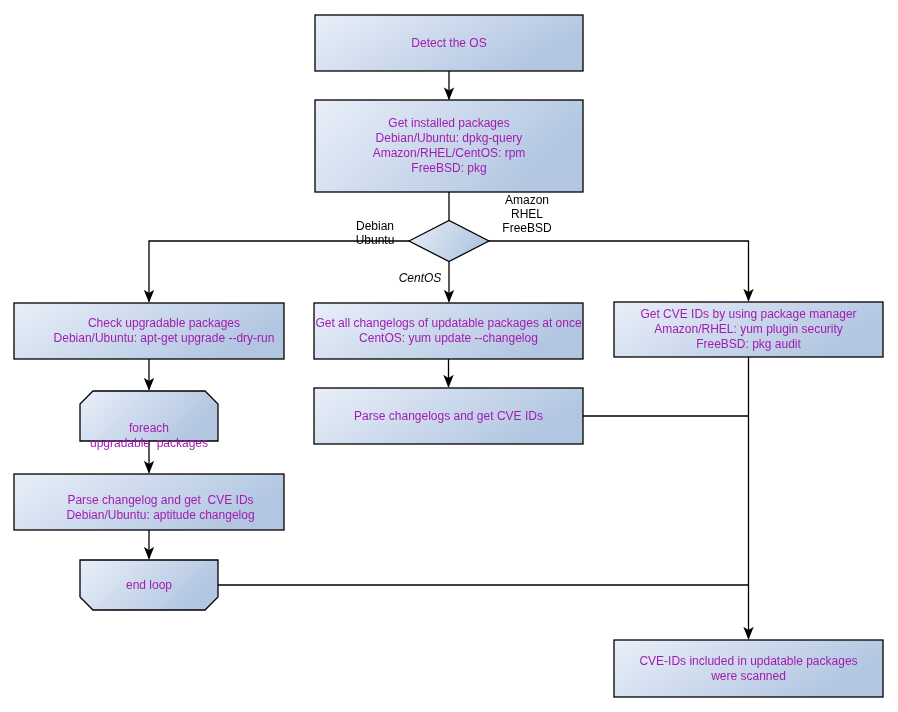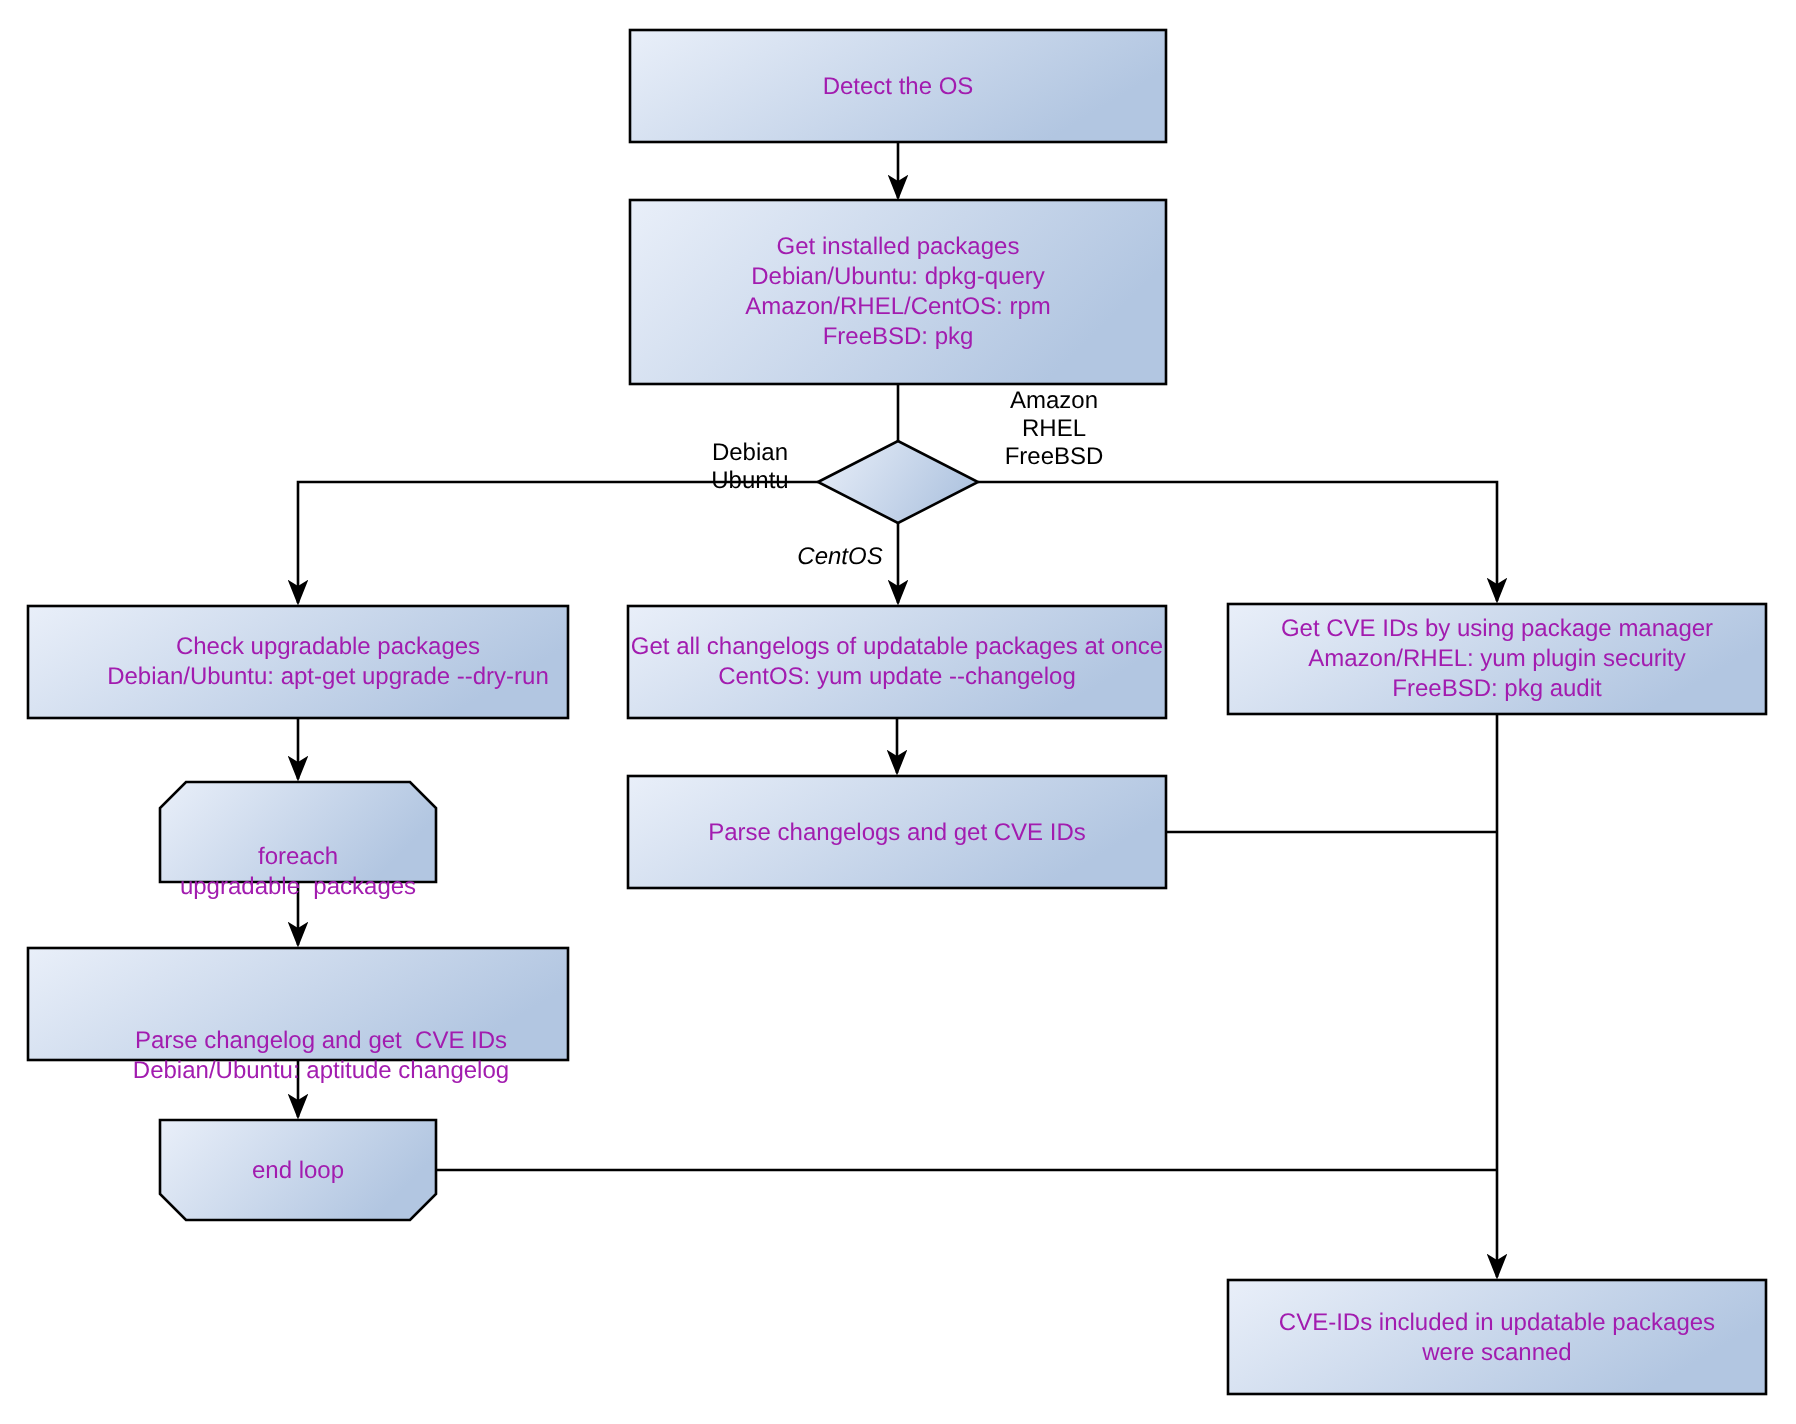--- a/index.html
+++ b/index.html
@@ -90,21 +90,21 @@
 Debian/Ubuntu: dpkg-query
 Amazon/RHEL/CentOS: rpm
 FreeBSD: pkg</div>
 
   <div class="node-label" style="left:14px;  top:303px; width:300px; height:56px;">Check upgradable packages
 Debian/Ubuntu: apt-get upgrade --dry-run</div>
 
   <div class="node-label" style="left:80px;  top:391px; width:138px; height:50px;margin-top:20px;">foreach
 upgradable  packages</div>
 
-  <div class="node-label" style="left:14px;  top:500px; width:293px; height:56px;">Parse changelog and get  CVE IDs
+  <div class="node-label" style="left:14px;  top:480px; width:293px; height:56px;">Parse changelog and get  CVE IDs
 Debian/Ubuntu: aptitude changelog</div>
 
   <div class="node-label" style="left:80px;  top:560px; width:138px; height:50px;">end loop</div>
 
   <div class="node-label" style="left:314px; top:303px; width:269px; height:56px;">Get all changelogs of updatable packages at once
 CentOS: yum update --changelog</div>
 
   <div class="node-label" style="left:314px; top:388px; width:269px; height:56px;">Parse changelogs and get CVE IDs</div>
 
   <div class="node-label" style="left:614px; top:302px; width:269px; height:55px;">Get CVE IDs by using package manager

